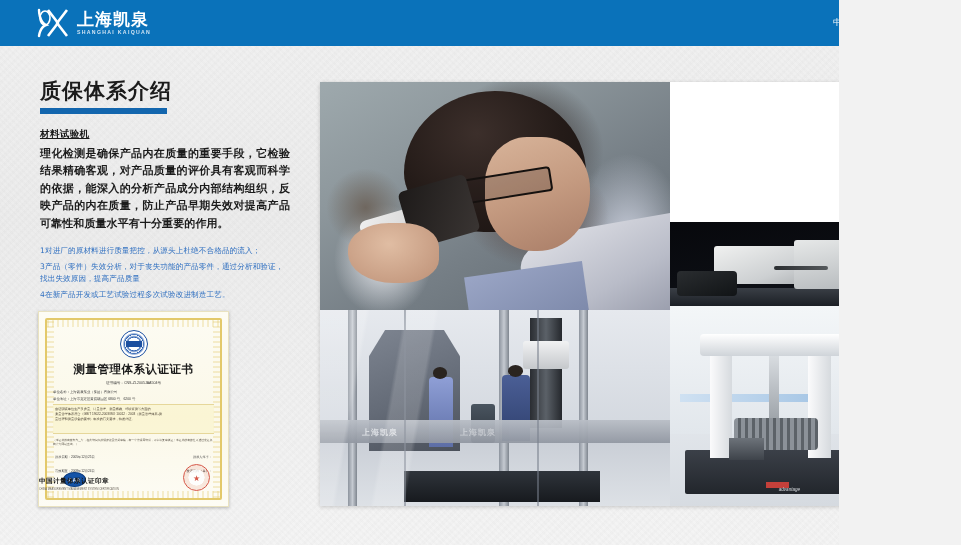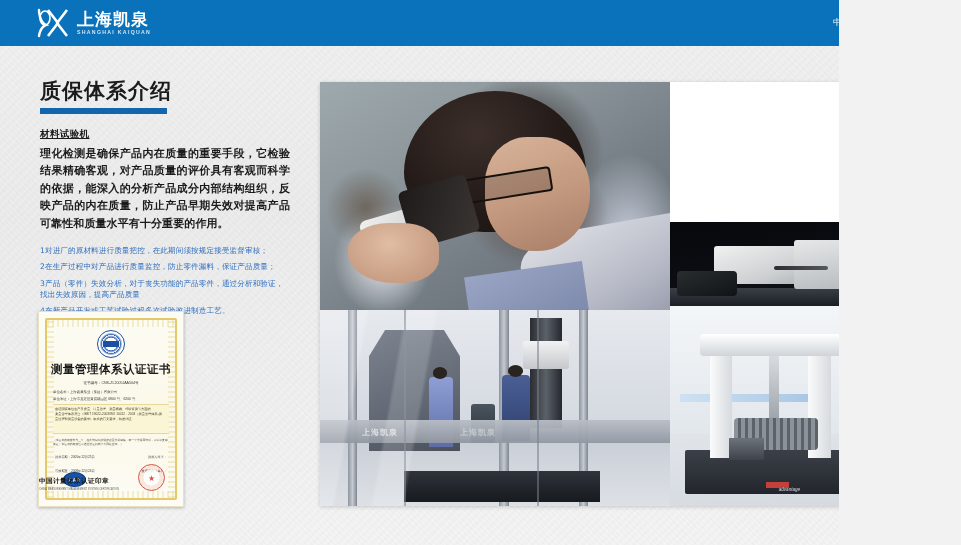--- a/index.html
+++ b/index.html
@@ -42,21 +42,21 @@
         letter-spacing:.1px;font-family:Liberation Sans, sans-serif;}
   .labs{margin-top:13px;font-size:9.6px;font-weight:bold;color:#1b1b1b;line-height:1.5;
         font-family:"DejaVu Sans","Liberation Sans",sans-serif;}
   .bluelist{margin-top:13px;}
   .bluelist .li{font-size:7.6px;color:#2f6fc0;line-height:1.5;margin-bottom:5px;
         font-family:"DejaVu Sans","Liberation Sans",sans-serif;letter-spacing:.1px;}
 
   
   .cert{position:absolute;left:38px;top:265px;width:144px;height:194px;
         background:linear-gradient(178deg,#fdfcf4 0%,#fbf8e8 55%,#fdfcf5 100%);
-        box-shadow:0 1px 3px rgba(0,0,0,.25);border:1px solid #e9e2c0;}
+        box-shadow:0 1px 3px rgba(0,0,0,.25);border:1px solid #e9e2c0;padding-left:45px;}
   .cert-border{position:absolute;left:6px;top:6px;right:6px;bottom:6px;
         border:2px solid #e3c96a;border-radius:2px;
         background:
           repeating-linear-gradient(90deg, rgba(227,201,106,.30) 0 2px, transparent 2px 5px) top/100% 7px no-repeat,
           repeating-linear-gradient(90deg, rgba(227,201,106,.30) 0 2px, transparent 2px 5px) bottom/100% 7px no-repeat,
           repeating-linear-gradient(0deg, rgba(227,201,106,.30) 0 2px, transparent 2px 5px) left/7px 100% no-repeat,
           repeating-linear-gradient(0deg, rgba(227,201,106,.30) 0 2px, transparent 2px 5px) right/7px 100% no-repeat;}
   .cert-emblem{position:absolute;left:50%;transform:translateX(-50%);top:18px;width:26px;height:26px;
         border-radius:50%;border:1.4px solid #1b4fa0;
         background:radial-gradient(circle at 50% 50%, #ffffff 34%, #2a5fb0 36%, #ffffff 48%, #2a5fb0 50%, #ffffff 62%);}
@@ -244,22 +244,21 @@
 
     <div class="title-wrap">
       <div class="title">质保体系介绍</div>
       <div class="title-rule"></div>
     </div>
 
     <div class="body-block">
       <div class="sub-head">材料试验机</div>
       <div class="para">理化检测是确保产品内在质量的重要手段，它检验结果精确客观，对产品质量的评价具有客观而科学的依据，能深入的分析产品成分内部结构组织，反映产品的内在质量，防止产品早期失效对提高产品可靠性和质量水平有十分重要的作用。</div>
       <div class="bluelist">
-        <div class="li">1对进厂的原材料进行质量把控，在此期间须按规定接受监督审核；</div>
-        <div class="li">2在生产过程中对产品进行质量监控，防止零件漏料，保证产品质量；</div>
+        <div class="li">1对进厂的原材料进行质量把控，从源头上杜绝不合格品的流入；</div>
         <div class="li">3产品（零件）失效分析，对于丧失功能的产品零件，通过分析和验证，找出失效原因，提高产品质量</div>
         <div class="li">4在新产品开发或工艺试验过程多次试验改进制造工艺。</div>
       </div>
     </div>
 
     <div class="cert">
       <div class="cert-border"></div>
       <div class="cert-emblem"></div>
       <div class="cert-title">测量管理体系认证证书</div>
       <div class="cert-no">证书编号：CNS-ZL2005JAA504号</div>

